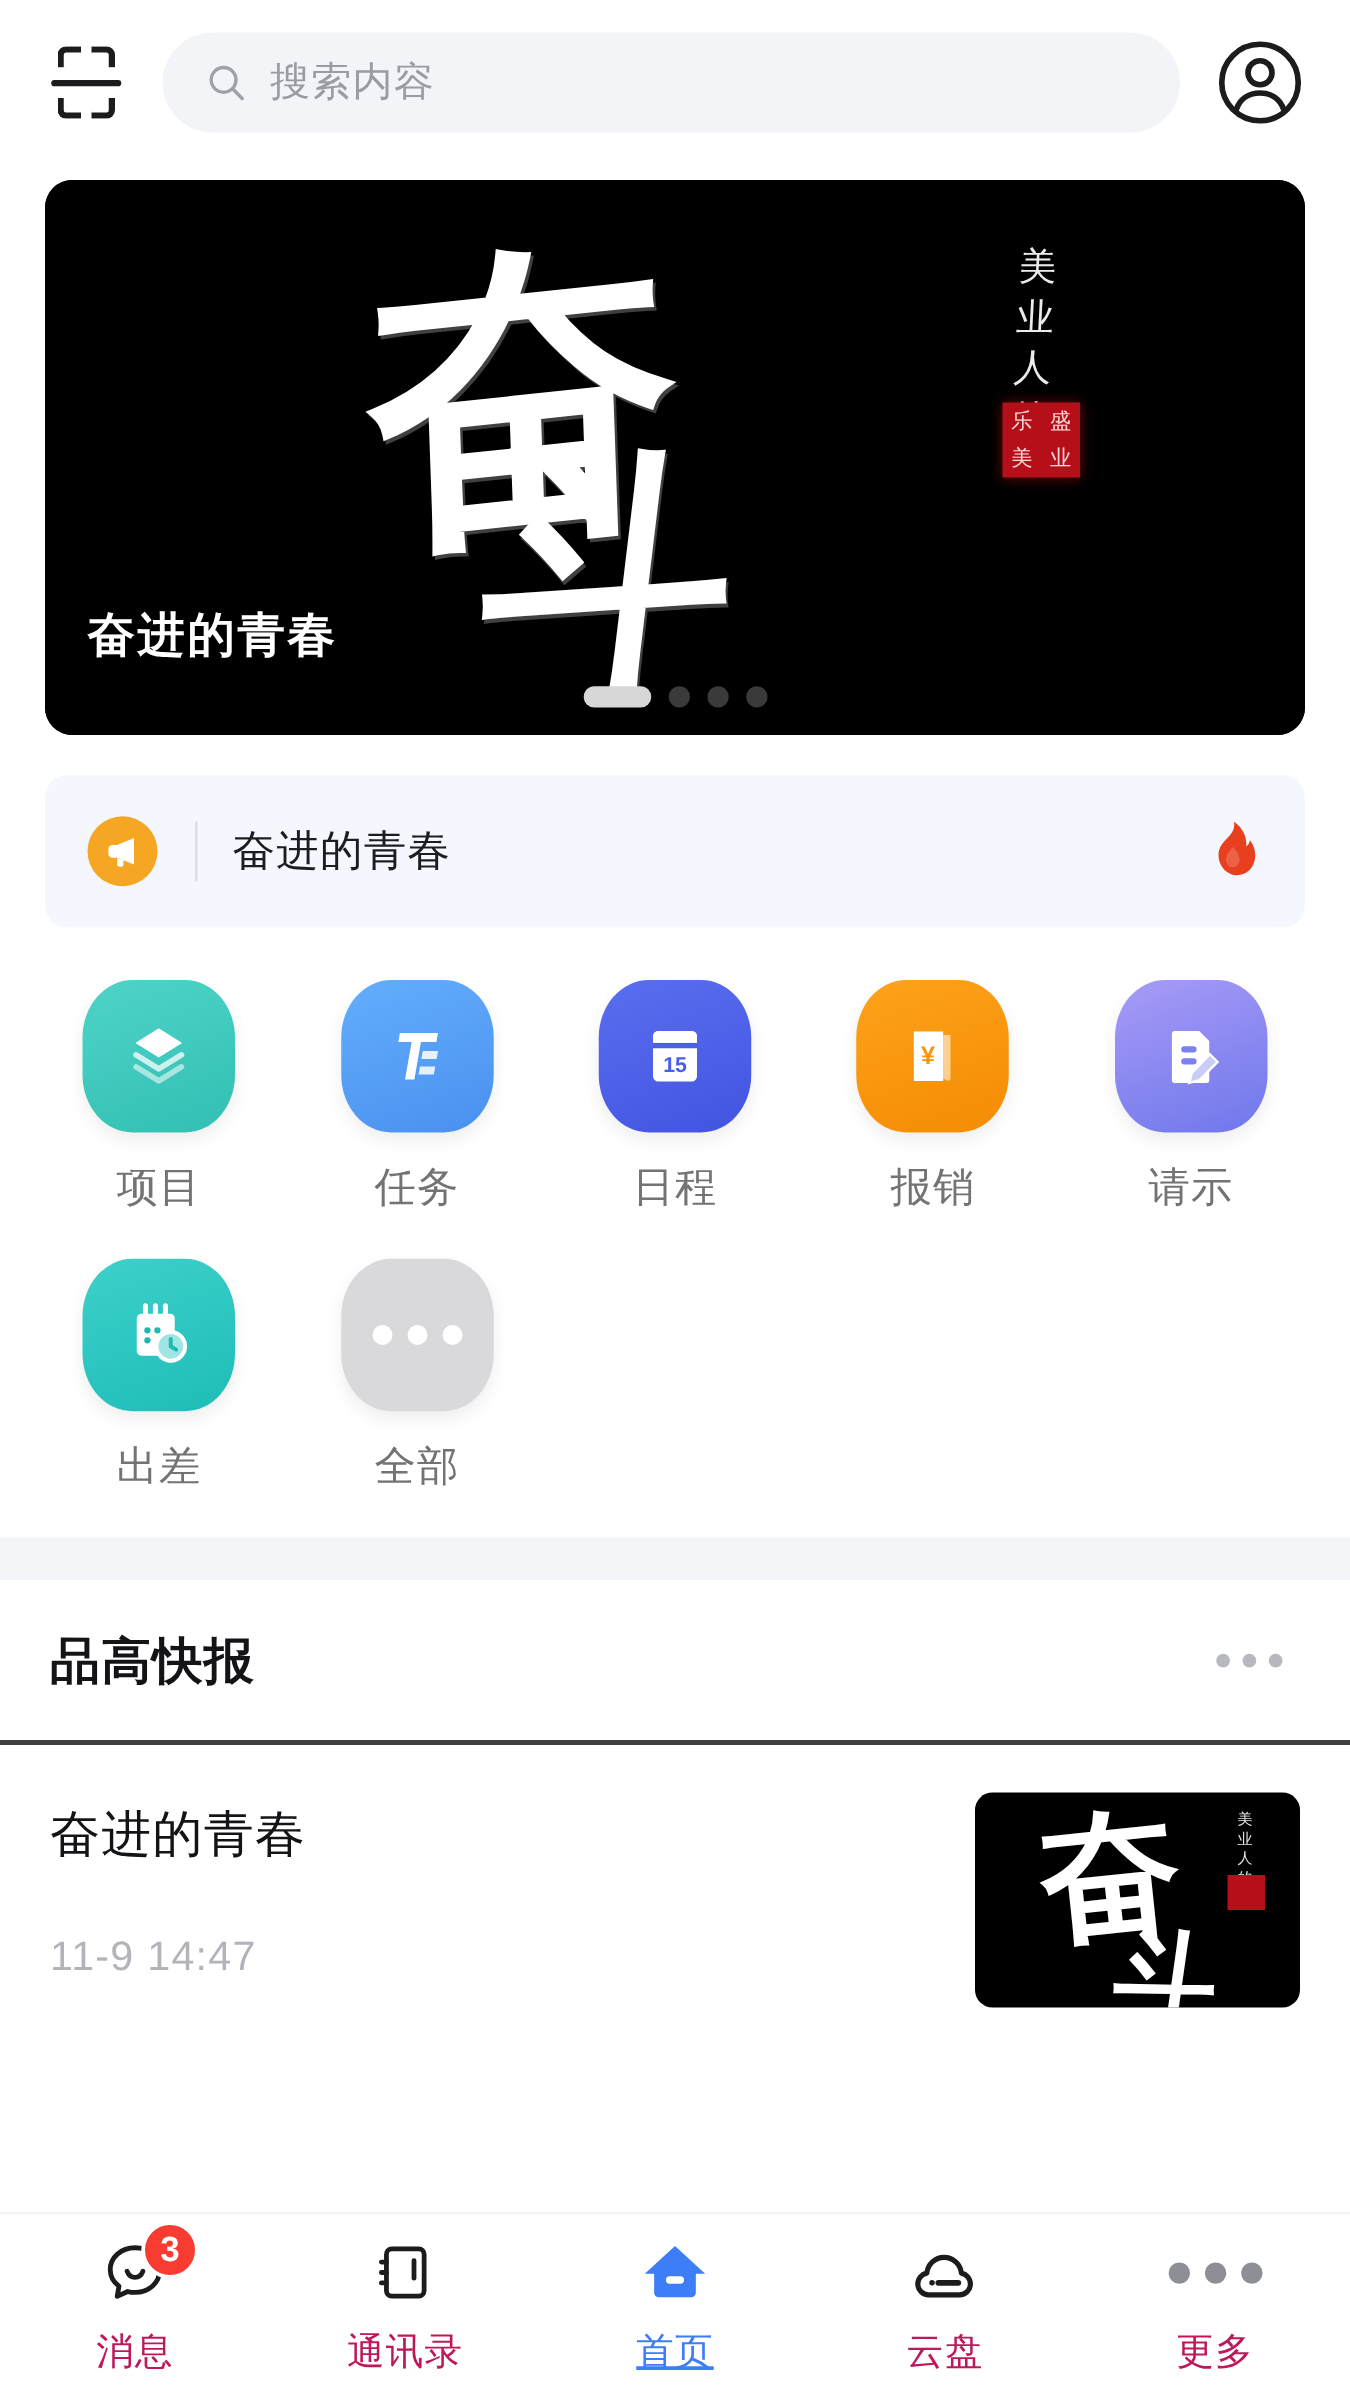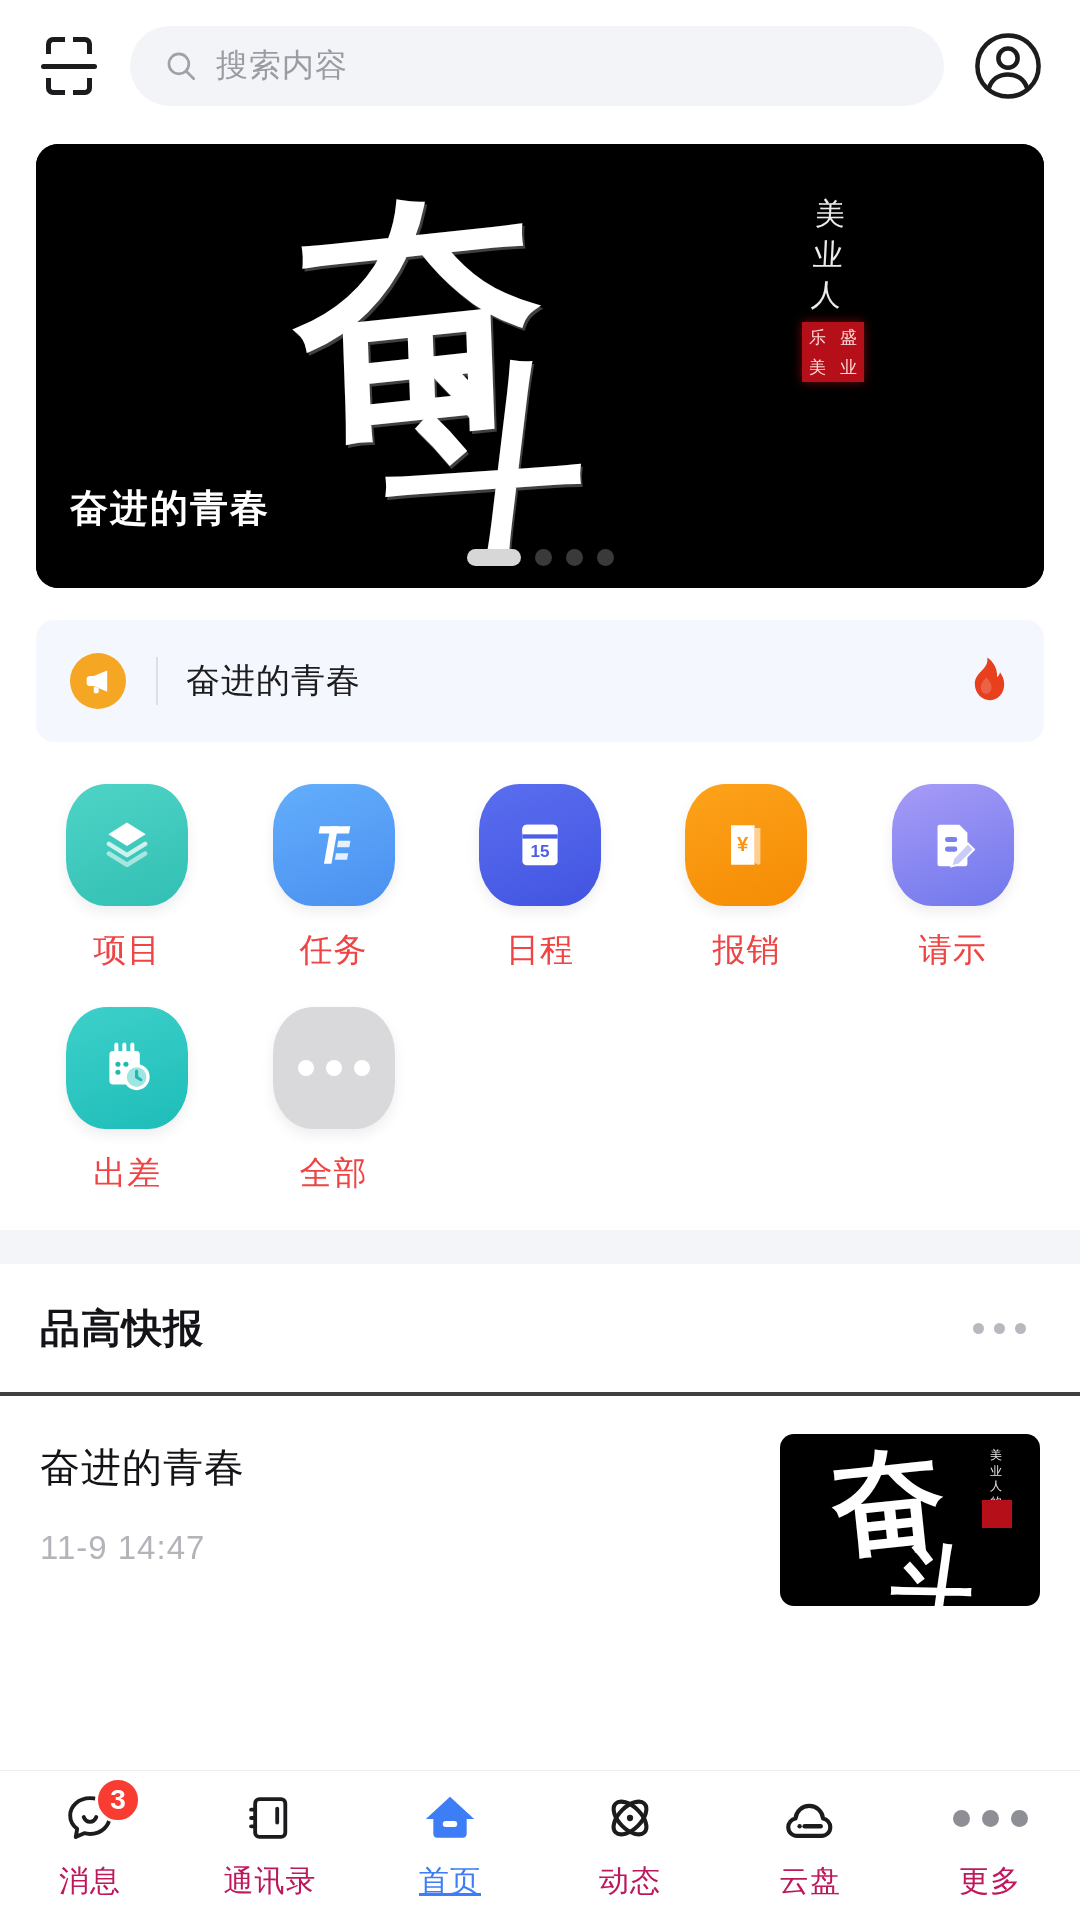--- a/index.html
+++ b/index.html
@@ -188,21 +188,21 @@
     cursor:pointer;
   }
   .app-icon{
     width:122px;height:122px;
     border-radius:40px / 46px;
     display:flex;align-items:center;justify-content:center;
     box-shadow:0 6px 14px rgba(0,0,0,.07);
   }
   .app-label{
     font-size:33px;
-    color:#ef4444;
+    color:#737373;
     letter-spacing:1px;
   }
 
   .ic-proj{ background:linear-gradient(160deg,#4ed4c7 0%,#32bfb3 100%); }
   .ic-rep { background:linear-gradient(160deg,#2fd3a0 0%,#15b888 100%); }
   .ic-sign{ background:linear-gradient(160deg,#62b3ff 0%,#3d93f5 100%); }
   .ic-task{ background:linear-gradient(160deg,#63aefc 0%,#4a90f0 100%); }
   .ic-cal { background:linear-gradient(160deg,#5a6ef0 0%,#4254e0 100%); }
   .ic-exp { background:linear-gradient(160deg,#fda31a 0%,#f58b04 100%); }
   .ic-req { background:linear-gradient(160deg,#a79bf7 0%,#6f77ec 100%); }
@@ -243,21 +243,21 @@
     cursor:pointer;
   }
   .news-txt{ flex:1; padding-top:6px; }
   .news-title{
     font-size:40px;
     color:#141418;
     font-weight:500;
     letter-spacing:1px;
   }
   .news-time{
-    margin-top:34px;
+    margin-top:51px;
     font-size:33px;
     color:#b3b3ba;
     letter-spacing:1px;
   }
   .news-thumb{
     width:260px;height:172px;
     flex:0 0 260px;
     border-radius:14px;
     background:#000;
     position:relative;
@@ -554,30 +554,20 @@
   <div class="tab active">
     <div class="tab-ico">
       <svg width="58" height="58" viewBox="0 0 24 24">
         <path d="M12 3.2 22 12.4h-3.1v6.2c0 .9-.7 1.6-1.6 1.6H6.7c-.9 0-1.6-.7-1.6-1.6v-6.2H2L12 3.2z" fill="#3d7df6"></path>
         <rect x="9" y="13.2" width="6" height="2.5" rx="1.25" fill="#fff"></rect>
       </svg>
     </div>
     <div class="tab-label">首页</div>
   </div>
 
-  <div class="tab">
-    <div class="tab-ico">
-      <svg width="58" height="58" viewBox="0 0 24 24" fill="none">
-        <ellipse cx="12" cy="12" rx="4.6" ry="8.4" transform="rotate(45 12 12)" stroke="#1c1c1e" stroke-width="1.7"></ellipse>
-        <ellipse cx="12" cy="12" rx="4.6" ry="8.4" transform="rotate(-45 12 12)" stroke="#1c1c1e" stroke-width="1.7"></ellipse>
-        <circle cx="12" cy="12" r="1.3" fill="#1c1c1e"></circle>
-      </svg>
-    </div>
-    <div class="tab-label">动态</div>
-  </div>
 
   <div class="tab">
     <div class="tab-ico">
       <svg width="58" height="58" viewBox="0 0 24 24" fill="none">
         <path d="M6.6 19.4c-2 0-3.6-1.6-3.6-3.6 0-1.8 1.3-3.3 3-3.6.3-2.9 2.7-5.2 5.7-5.2s5.4 2.3 5.7 5.2c1.7.3 3 1.8 3 3.6 0 2-1.6 3.6-3.6 3.6H6.6z" stroke="#1c1c1e" stroke-width="1.7" stroke-linejoin="round"></path>
         <circle cx="7.7" cy="15.4" r=".9" fill="#1c1c1e"></circle>
         <line x1="9.8" y1="15.4" x2="16.4" y2="15.4" stroke="#1c1c1e" stroke-width="1.9" stroke-linecap="round"></line>
       </svg>
     </div>
     <div class="tab-label">云盘</div>

